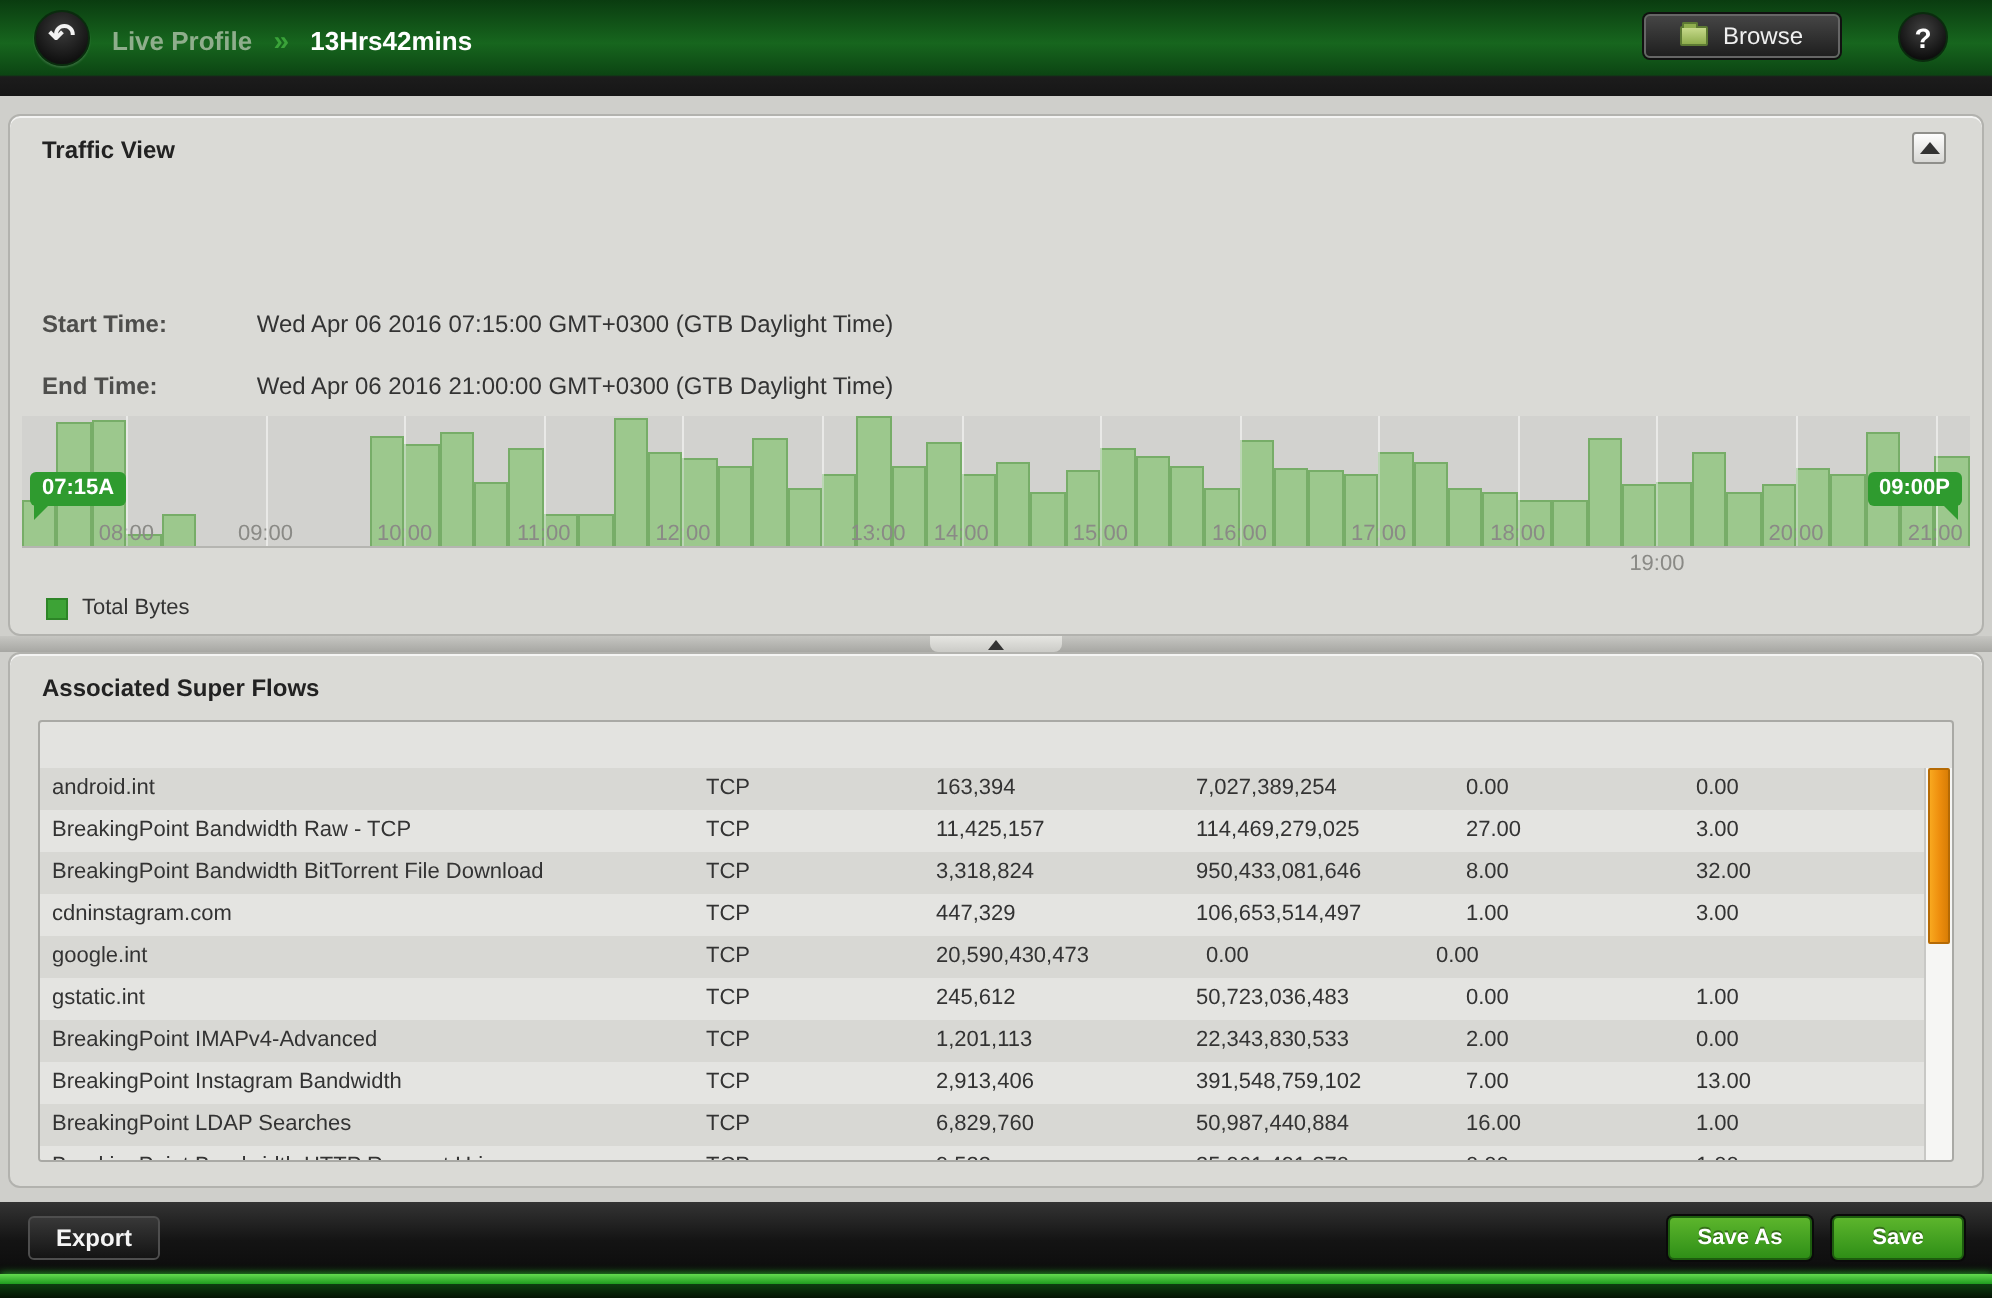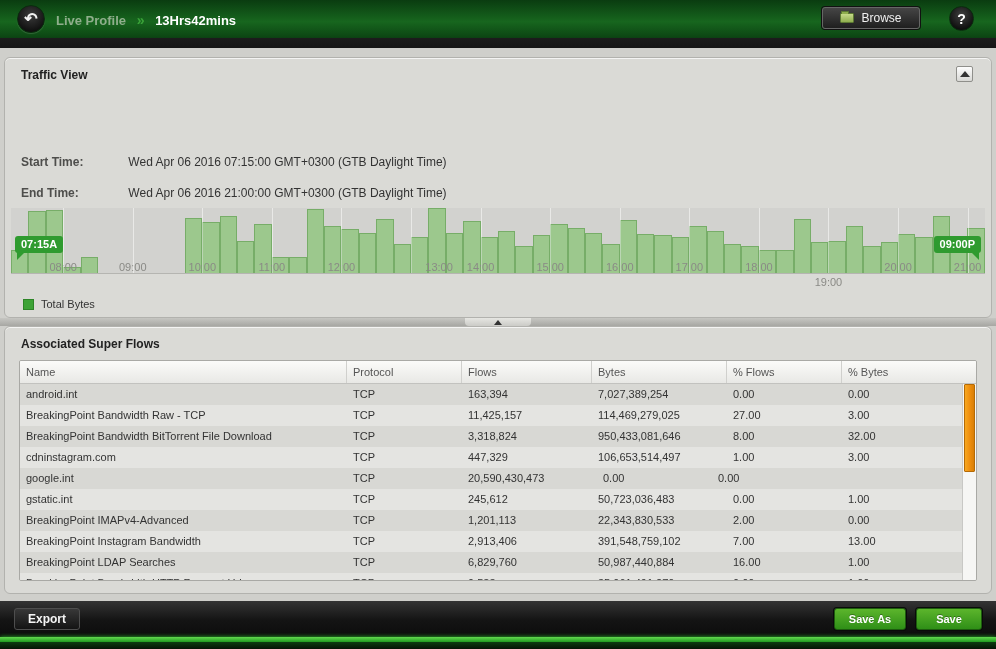--- a/index.html
+++ b/index.html
@@ -364,28 +364,20 @@
 
   <div class="splitter">
     <span class="splitter-grip">
       <span class="tri-up small"></span>
     </span>
   </div>
 
   <div class="panel flows-panel">
     <div class="panel-title">Associated Super Flows</div>
     <div class="table">
-      <div class="thead" id="thead">
-          <div class="th c0">Name</div>
-          <div class="th c1">Protocol</div>
-          <div class="th c2">Flows</div>
-          <div class="th c3">Bytes</div>
-          <div class="th c4">% Flows</div>
-          <div class="th c5">% Bytes</div>
-        </div>
       <div class="tbody" id="tbody">
           <div class="tr">
             <div class="td c0">android.int</div>
             <div class="td c1">TCP</div>
             <div class="td c2">163,394</div>
             <div class="td c3">7,027,389,254</div>
             <div class="td c4">0.00</div>
             <div class="td c5">0.00</div>
           </div>
           <div class="tr">

